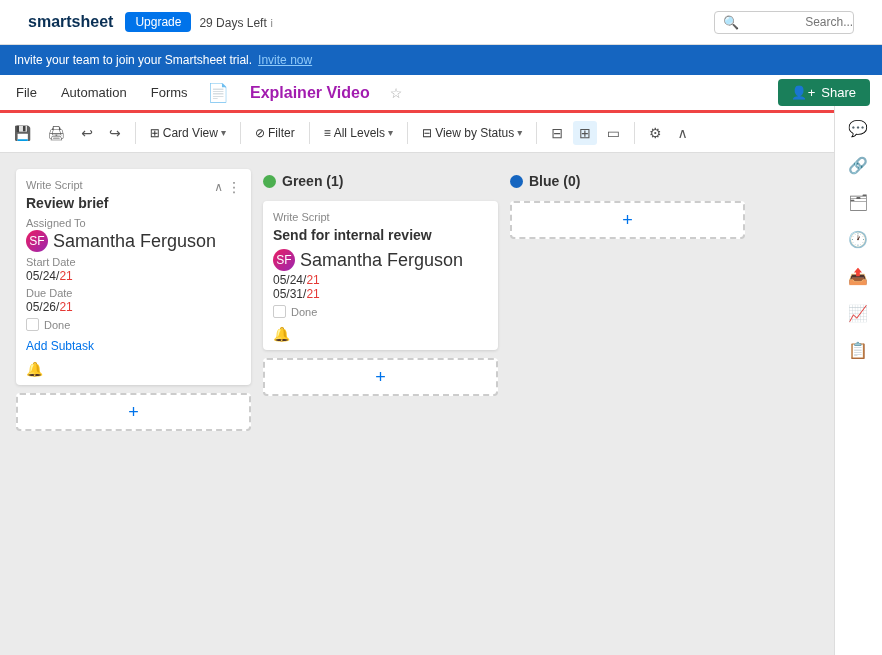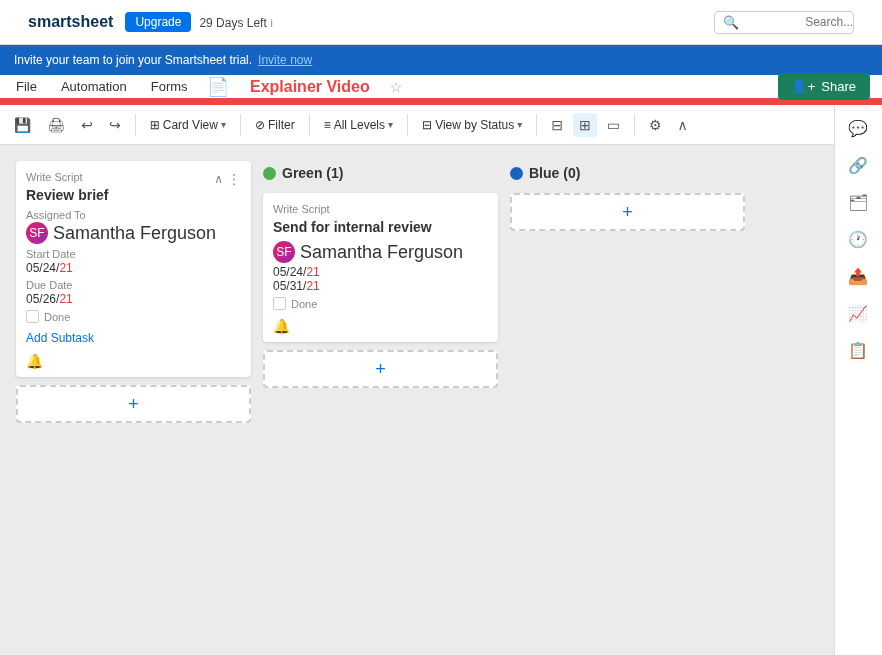--- a/index.html
+++ b/index.html
@@ -26,26 +26,26 @@
 
     
     .promo-bar {
       background: #1565c0; color: #fff; font-size: 12px;
       padding: 8px 14px; display: flex; align-items: center; gap: 6px;
     }
     .promo-bar a { color: #90caf9; text-decoration: underline; cursor: pointer; }
 
     
     .menu-bar {
-      display: flex; align-items: center; background: #fff; height: 30px;
-      padding: 8px 12px; border-bottom: 7px solid #ef4444; gap: 16px;
+      display: flex; align-items: center; background: #fff; height: 38px;
+      padding: 8px 12px; border-bottom: 3px solid #ef4444; gap: 16px;
     }
     .menu-item { color: #333; font-size: 13px; cursor: pointer; padding: 4px 4px; }
     .doc-icon { color: #1565c0; font-size: 18px; margin-right: 4px; }
-    .sheet-title { font-size: 16px; font-weight: 600; color: #ef4444; text-align: right; }
+    .sheet-title { font-size: 16px; font-weight: 600; color: #a21caf; text-align: right; }
     .star-icon { color: #aaa; font-size: 14px; margin-left: 4px; }
     .share-btn {
       background: #1a7f5a; color: #fff; border: none; border-radius: 4px;
       padding: 6px 14px; font-size: 13px; cursor: pointer; margin-left: auto;
       display: flex; align-items: center; gap: 6px;
     }
 
     
     .toolbar {
       display: flex; align-items: center; background: #fff; height: 40px;

